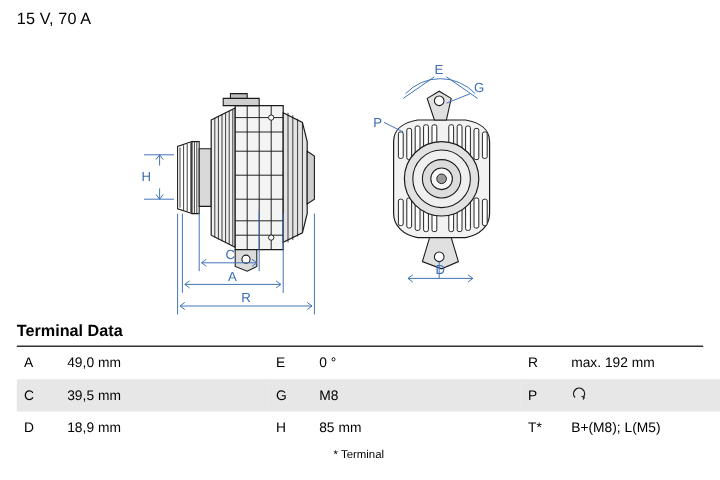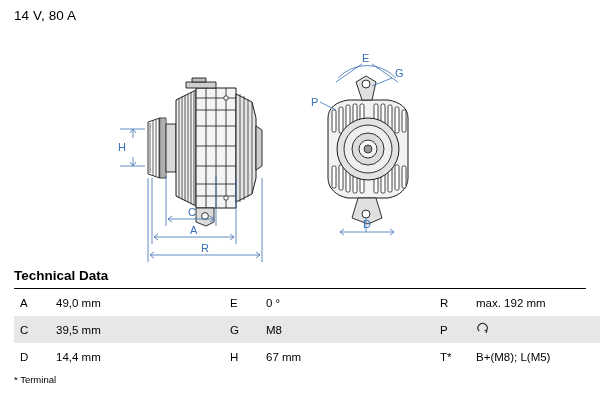--- a/index.html
+++ b/index.html
@@ -75,36 +75,36 @@
     background: #e7e7e7;
   }
   td.key {
     width: 26px;
     padding-left: 6px;
   }
   td.val {
     width: 164px;
   }
   .footnote {
-    text-align: left;
+    text-align: center;
     font-size: 9.5px;
     padding-top: 4px;
     padding-right: 2px;
   }
   .pulley-glyph {
     display: inline-block;
     vertical-align: middle;
   }
 </style>
 </head>
 <body>
 
 <div class="page">
 
-  <div class="title">14 V, 80 A</div>
+  <div class="title">15 V, 70 A</div>
 
   <div class="drawings">
     <svg width="600" height="242" viewBox="0 0 600 242" xmlns="http://www.w3.org/2000/svg">
 
       <g>
 
         <g stroke="#1b1b1b" stroke-width="0.9" fill="#ffffff">
           <path d="M148,96 L148,148 L160,152 L160,92 Z"></path>
           <path d="M160,92 L160,152 L166,152 L166,92 Z"></path>
         </g>
@@ -258,21 +258,21 @@
         <text x="362" y="36">E</text>
         <text x="395" y="51">G</text>
         <text x="311" y="80">P</text>
         <text x="363" y="202">D</text>
       </g>
 
     </svg>
   </div>
 
   <div class="tech-wrap">
-    <div class="tech-title">Technical Data</div>
+    <div class="tech-title">Terminal Data</div>
     <div class="rule"></div>
 
     <table class="tech">
       <tbody>
         <tr>
           <td class="key">A</td>
           <td class="val">49,0 mm</td>
           <td class="key">E</td>
           <td class="val">0 °</td>
           <td class="key">R</td>
@@ -288,23 +288,23 @@
             <span class="pulley-glyph">
               <svg width="14" height="13" viewBox="0 0 14 13" xmlns="http://www.w3.org/2000/svg">
                 <path d="M3.2,9.2 A4.6,4.6 0 1 1 10.4,8.6" fill="none" stroke="#1b1b1b" stroke-width="1.1"></path>
                 <path d="M8.6,8.2 L10.8,9.1 L10.0,11.0" fill="none" stroke="#1b1b1b" stroke-width="1.1"></path>
               </svg>
             </span>
           </td>
         </tr>
         <tr>
           <td class="key">D</td>
-          <td class="val">14,4 mm</td>
+          <td class="val">18,9 mm</td>
           <td class="key">H</td>
-          <td class="val">67 mm</td>
+          <td class="val">85 mm</td>
           <td class="key">T*</td>
           <td class="val">B+(M8); L(M5)</td>
         </tr>
       </tbody>
     </table>
 
     <div class="footnote">* Terminal</div>
   </div>
 
 </div>

